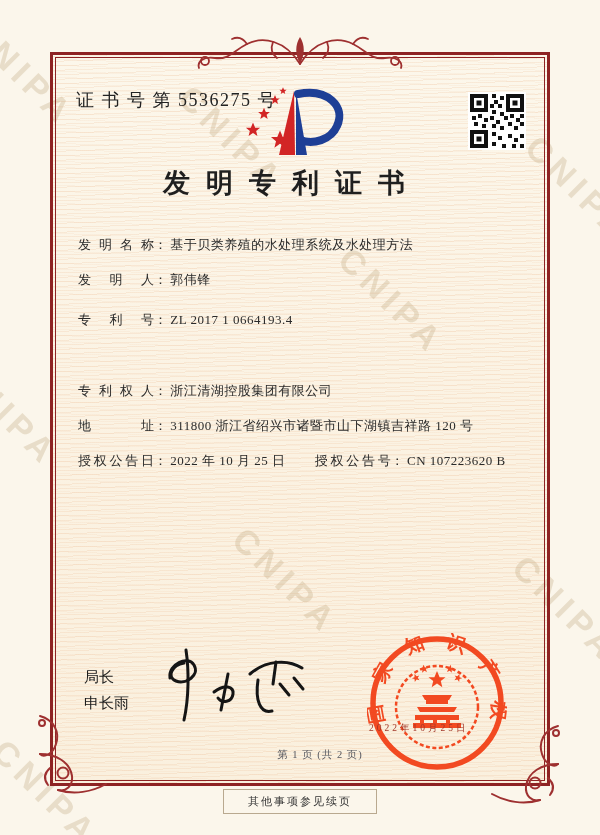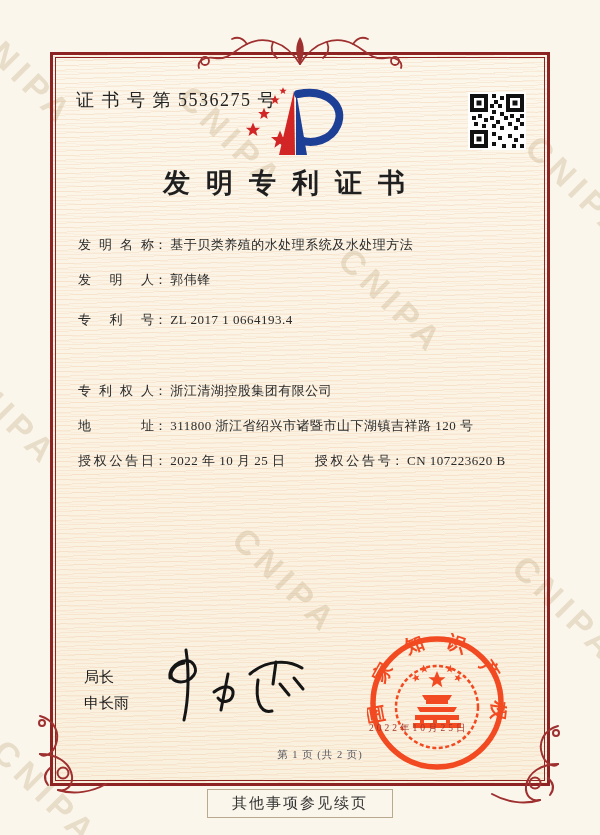--- a/index.html
+++ b/index.html
@@ -68,21 +68,21 @@
   .signature-svg { position:absolute; left:148px; top:638px; z-index:4; }
   .seal-wrap { position:absolute; left:367px; top:633px; z-index:5; opacity:.92; }
   
   .page-num {
     position:absolute; left:0; top:748px; width:600px; z-index:4;
     text-align:center; font-size:10.5px; letter-spacing:1px; color:#55565e;margin-left:20px;
   }
   .foot-note {
     position:absolute; left:50%; top:789px; transform:translateX(-50%); z-index:4;
     border:1px solid #b9a98f; padding:4px 24px;
-    font-size:15px; letter-spacing:2px; color:#333; white-space:nowrap;
+    font-size:11px; letter-spacing:2px; color:#333; white-space:nowrap;
   }
 </style>
 </head>
 <body>
 
 <div class="page">
 
   <span class="wm" style="left:-12px; top:12px">CNIPA</span>
   <span class="wm" style="left:198px; top:78px">CNIPA</span>
   <span class="wm" style="left:545px; top:128px">CNIPA</span>

